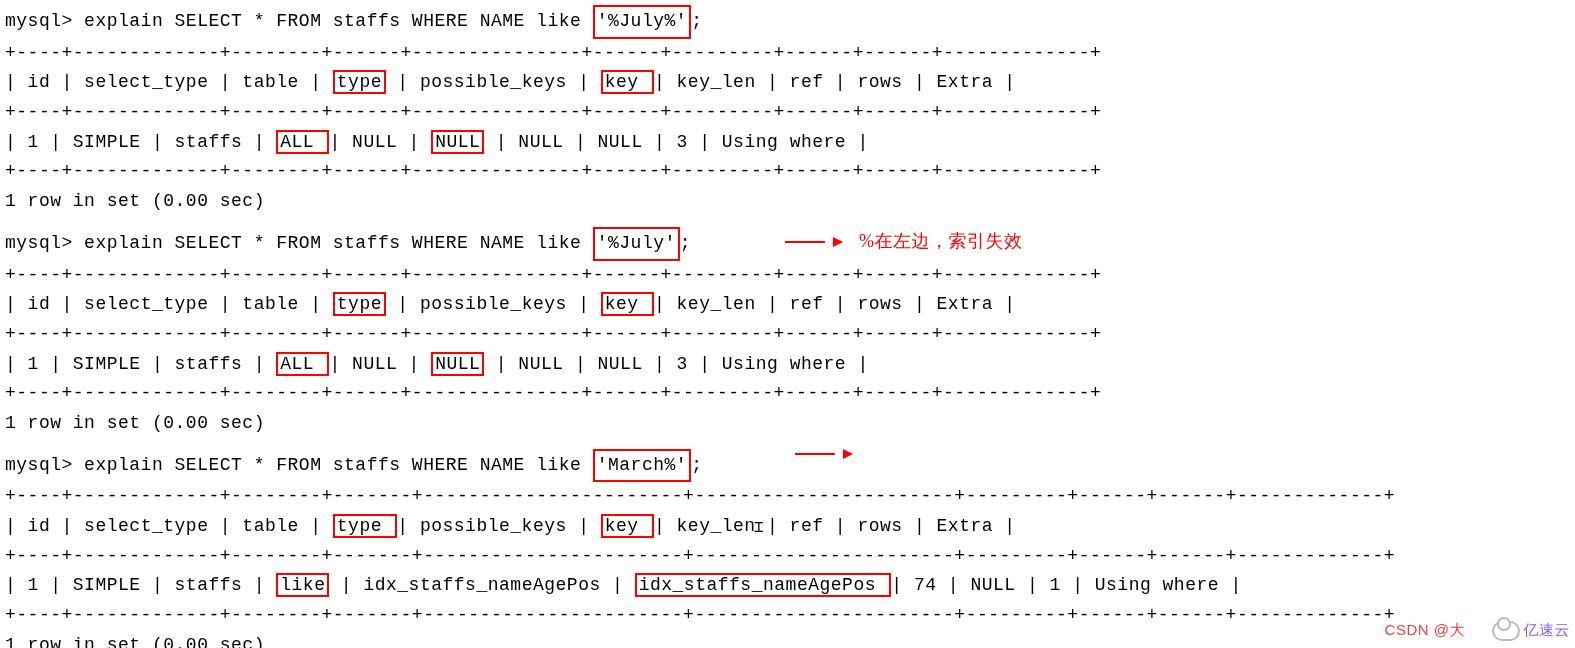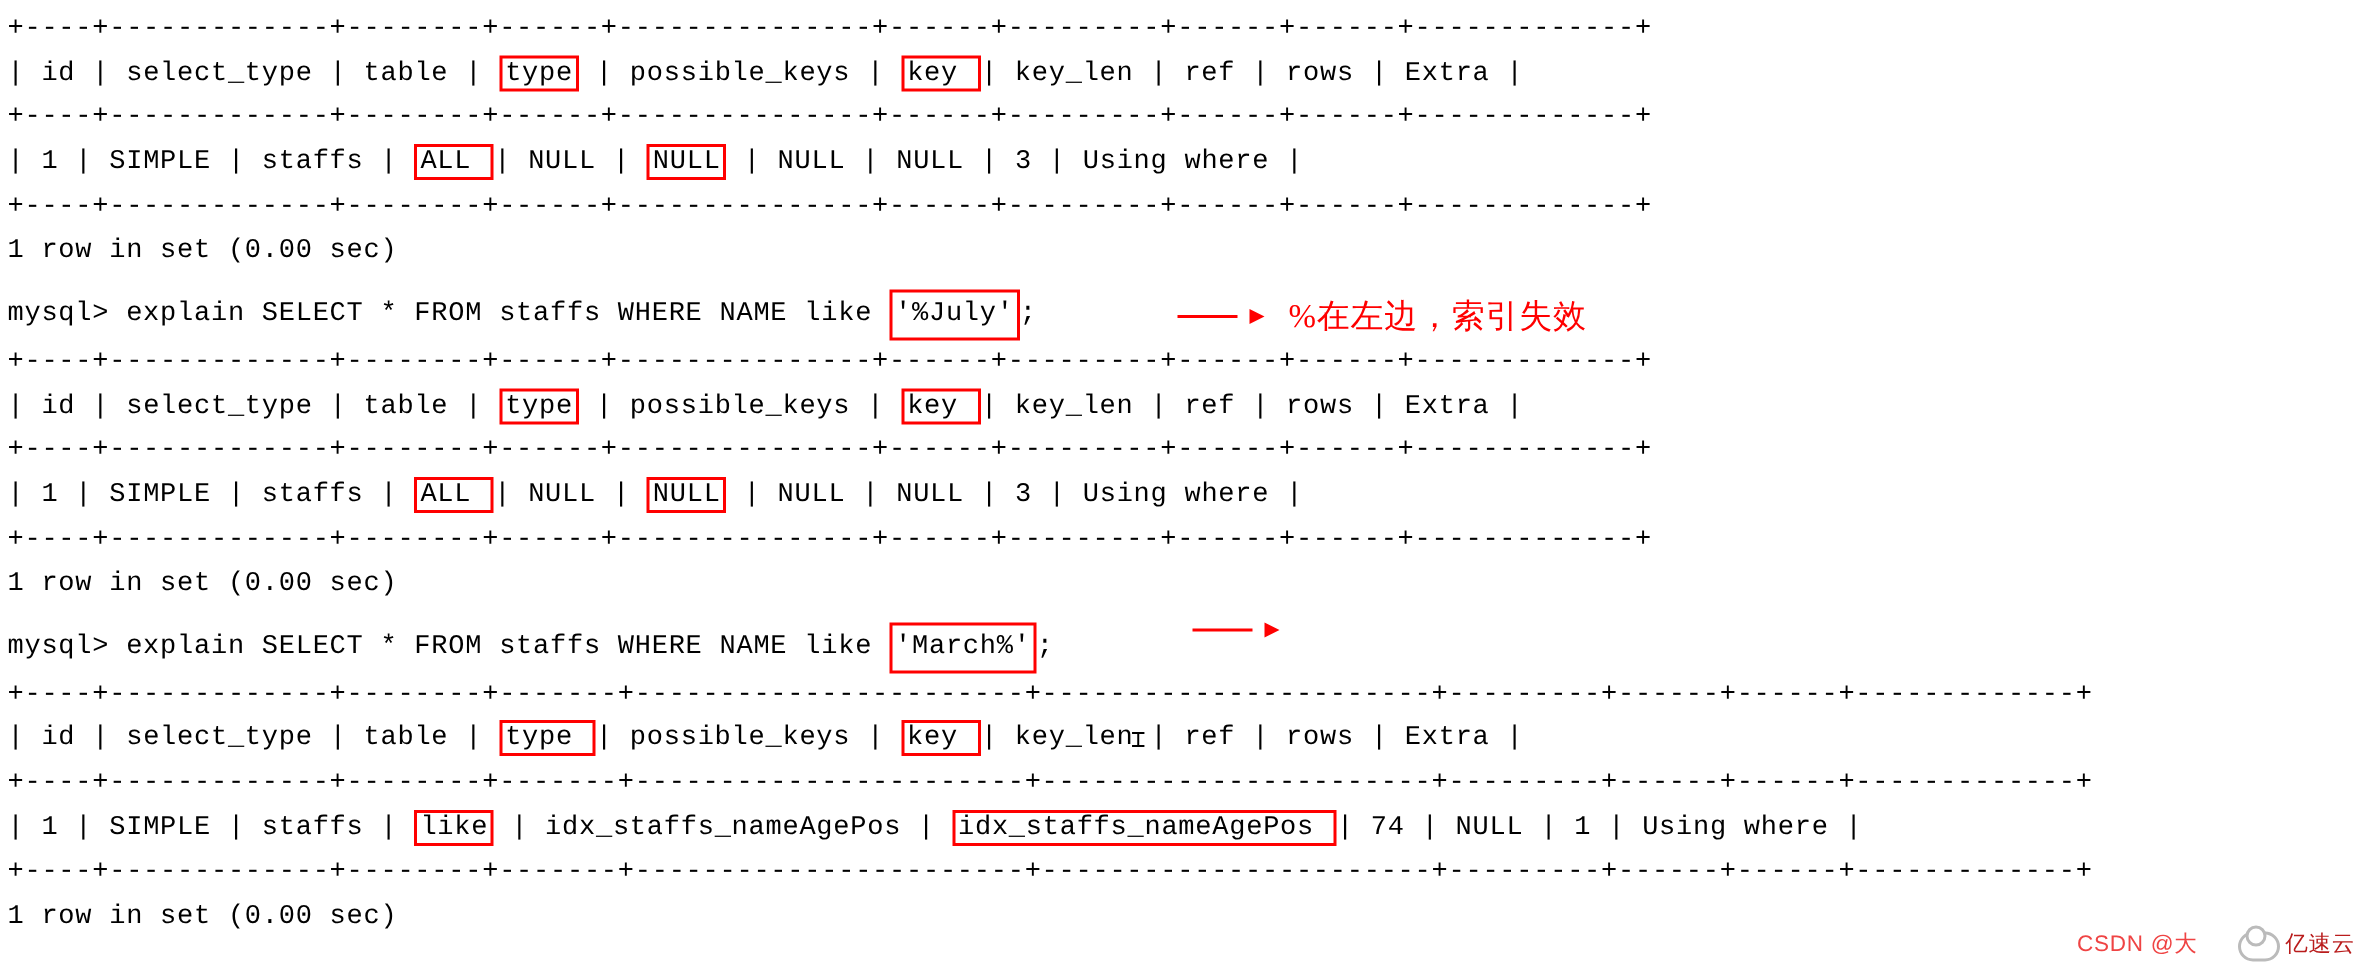--- a/index.html
+++ b/index.html
@@ -23,21 +23,21 @@
   .redbox {
     border: 2px solid #ff0000;
     padding: 0 2px;
     display: inline-block;
     box-sizing: border-box;
   }
   .annot {
     position: absolute;
     color: #ff0000;
     font-family: "SimSun", "Songti SC", serif;
-    font-size: 22px;
+    font-size: 18px;
     display: flex;
     align-items: center;
     gap: 8px;
   }
   .arrow-line {
     display:inline-block; width:40px; border-top:2px solid #ff0000;
     vertical-align:middle;
   }
   .arrow-head {
     display:inline-block;
@@ -52,38 +52,41 @@
     position:absolute;
     font-size:16px;
     color:#000;
   }
   .watermark-csdn {
     position:fixed; bottom:5px; right:110px;
     color:#ef4444; font-family:sans-serif; font-size:15px;
   }
   .watermark-yisu {
     position:fixed; bottom:5px; right:5px;
-    color:#b91c1c; font-family:sans-serif; font-size:15px;
+    color:#8b5cf6; font-family:sans-serif; font-size:15px;
     display:flex; align-items:center; gap:4px;
   }
   .cloud-icon {
     width:24px; height:16px; border:2px solid #bbb;
     border-radius: 10px; display:inline-block; position:relative;
   }
   .cloud-icon::before{
     content:""; position:absolute; width:10px;height:10px;
     border:2px solid #bbb; border-radius:50%; top:-6px; left:3px;
     background:#fff;
   }
   .tbl-row span { display:inline; }
 </style>
 </head>
 <body>
 
 <div class="block">
+  <div class="prompt">
+    <span>mysql&gt;</span><span> explain SELECT * FROM staffs WHERE NAME like </span><span class="redbox">'%July%'</span><span>;</span>
+  </div>
   <div>+----+-------------+--------+------+---------------+------+---------+------+------+-------------+</div>
   <div class="tbl-row"><span>| id </span><span>| select_type </span><span>| table  </span><span>| </span><span class="redbox">type</span><span> </span><span>| possible_keys </span><span>| </span><span class="redbox">key </span><span> </span><span>| key_len </span><span>| ref  </span><span>| rows </span><span>| Extra       |</span></div>
   <div>+----+-------------+--------+------+---------------+------+---------+------+------+-------------+</div>
   <div class="tbl-row"><span>|  1 </span><span>| SIMPLE      </span><span>| staffs </span><span>| </span><span class="redbox">ALL </span><span> </span><span>| NULL          </span><span>| </span><span class="redbox">NULL</span><span> </span><span>| NULL    </span><span>| NULL </span><span>|    3 </span><span>| Using where |</span></div>
   <div>+----+-------------+--------+------+---------------+------+---------+------+------+-------------+</div>
   <div>1 row in set (0.00 sec)</div>
 </div>
 
 <div class="block">
   <div class="prompt">

